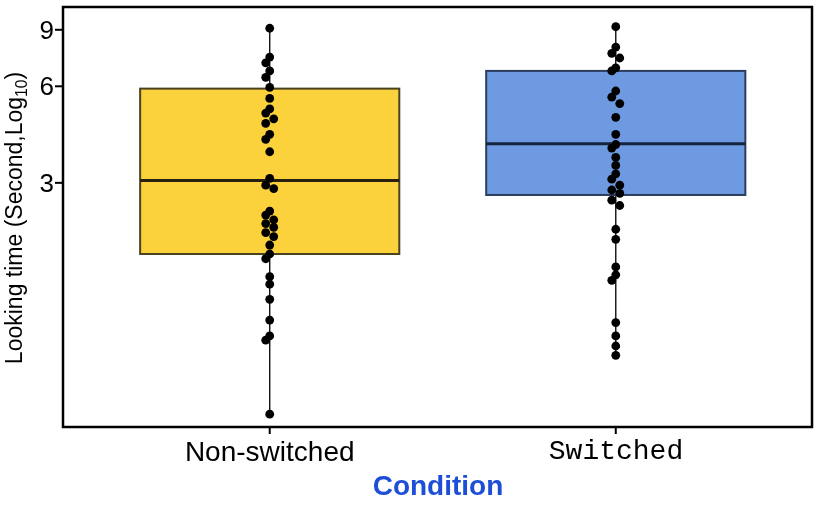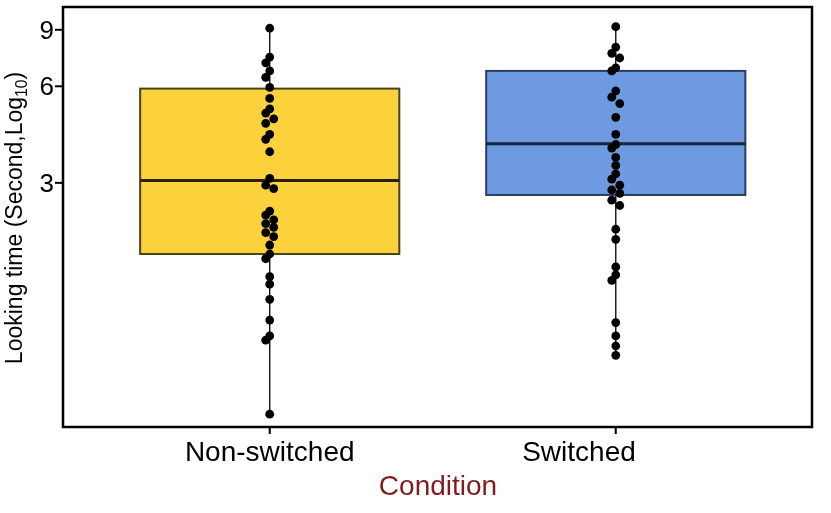--- a/index.html
+++ b/index.html
@@ -36,23 +36,24 @@
     top: 437px;
     transform: translateX(-50%);
     font-size: 28px; color: #000;
     white-space: nowrap;
     line-height: 30px;
   }
   .x-axis-title {
     position: absolute;
     top: 471px; left: 438px;
     transform: translateX(-50%);
-    font-size: 28px; color: #7f1d1d;
+    font-size: 28px; color: #1d4ed8;
     white-space: nowrap;
     line-height: 30px;
+    font-weight: bold;
   }
 </style>
 </head>
 <body>
 
 <div class="chart">
 
   <svg id="plot" width="831" height="513">
       <rect x="63" y="7" width="749" height="420" fill="#ffffff" stroke="#000000" stroke-width="2.5"></rect>
       <line x1="55" y1="29.79580841983754" x2="62" y2="29.79580841983754" stroke="#000" stroke-width="2"></line>
@@ -137,17 +138,17 @@
 
   <div class="y-axis-label">
     <span><span>Looking time (Second,Log</span><sub>10</sub><span>)</span></span>
   </div>
 
   <div class="y-tick-label" style="top: 15.7958px;">9</div>
   <div class="y-tick-label" style="top: 72.2826px;">6</div>
   <div class="y-tick-label" style="top: 168.847px;">3</div>
 
   <div class="x-cat-label" style="left: 269.724px; text-align: center;">Non-switched</div>
-  <div class="x-cat-label" style="left: 579px;">Switched</div>
+  <div class="x-cat-label" style="left: 616px; font-family: Liberation Mono, monospace;">Switched</div>
 
   <div class="x-axis-title">Condition</div>
 
 </div>
 
 </body></html>

